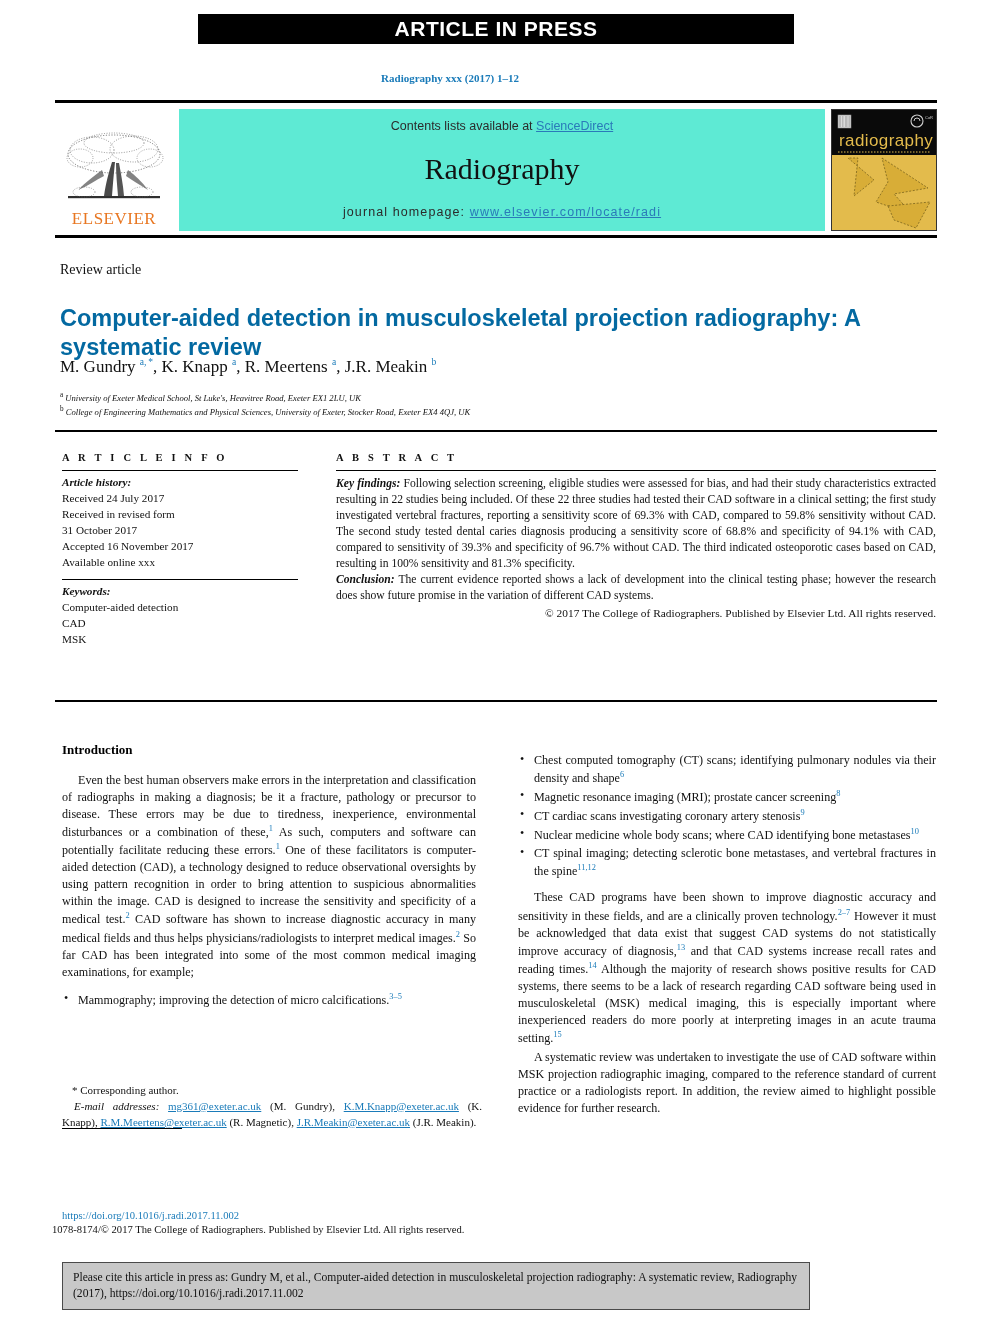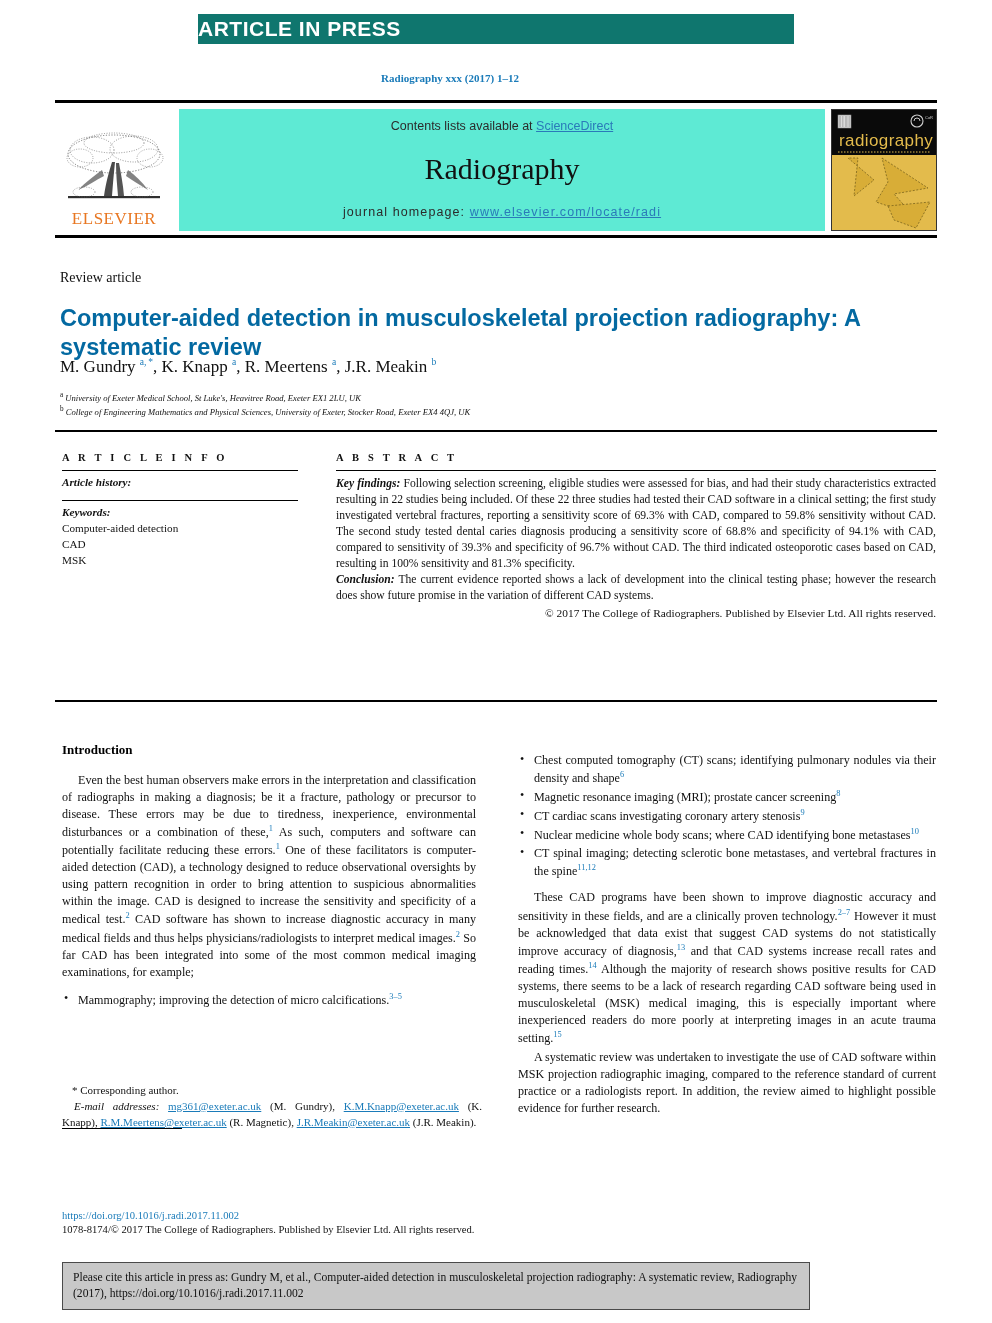--- a/index.html
+++ b/index.html
@@ -16,24 +16,24 @@
     overflow: hidden;
   }
 
   
   .press-banner {
     position: absolute;
     left: 198px;
     top: 14px;
     width: 596px;
     height: 30px;
-    background: #0f766e;
+    background: #000000;
     display: flex;
     align-items: center;
-    justify-content: flex-start;
+    justify-content: center;
   }
   .press-banner-text {
     font-family: "Liberation Sans", sans-serif;
     font-weight: bold;
     font-size: 21px;
     letter-spacing: 0.5px;
     color: #ffffff;
   }
 
   
@@ -118,21 +118,21 @@
     box-sizing: border-box;
     overflow: hidden;
     position: relative;
     background: #000;
   }
 
   
   .review-label {
     position: absolute;
     left: 60px;
-    top: 270px;
+    top: 262px;
     font-family: "Liberation Serif", serif;
     font-size: 14px;
     color: #111;
   }
   .paper-title {
     position: absolute;
     left: 60px;
     top: 288px;
     width: 870px;
     font-family: Liberation Sans, sans-serif;
@@ -307,21 +307,21 @@
   .doi-line {
     position: absolute;
     left: 62px;
     top: 1210px;
     font-family: "Liberation Serif", serif;
     font-size: 10.6px;
     color: #1a7bb9;
   }
   .issn-line {
     position: absolute;
-    left: 62px;
+    left: 52px;
     top: 1224px;
     font-family: "Liberation Serif", serif;
     font-size: 10.6px;
     color: #111;
   }
 
   
   .cite-box {
     position: absolute;
     left: 62px;
@@ -410,20 +410,21 @@
     <div><sup>a</sup> University of Exeter Medical School, St Luke's, Heavitree Road, Exeter EX1 2LU, UK</div>
     <div><sup>b</sup> College of Engineering Mathematics and Physical Sciences, University of Exeter, Stocker Road, Exeter EX4 4QJ, UK</div>
   </div>
 <div class="rule-under-authors"></div>
 
 <div class="info-col">
   <div class="sect-head">A R T I C L E   I N F O</div>
   <div class="hr-thin"></div>
   <div class="info-block">
     <i>Article history:</i><br>
+    <span><span>Received 24 July 2017</span><br><span>Received in revised form</span><br><span>31 October 2017</span><br><span>Accepted 16 November 2017</span><br><span>Available online xxx</span></span>
   </div>
   <div class="hr-thin2"></div>
   <div class="info-block">
     <i>Keywords:</i><br>
     <span><span>Computer-aided detection</span><br><span>CAD</span><br><span>MSK</span></span>
   </div>
 </div>
 
 <div class="abs-col">
   <div class="sect-head">A B S T R A C T</div>

